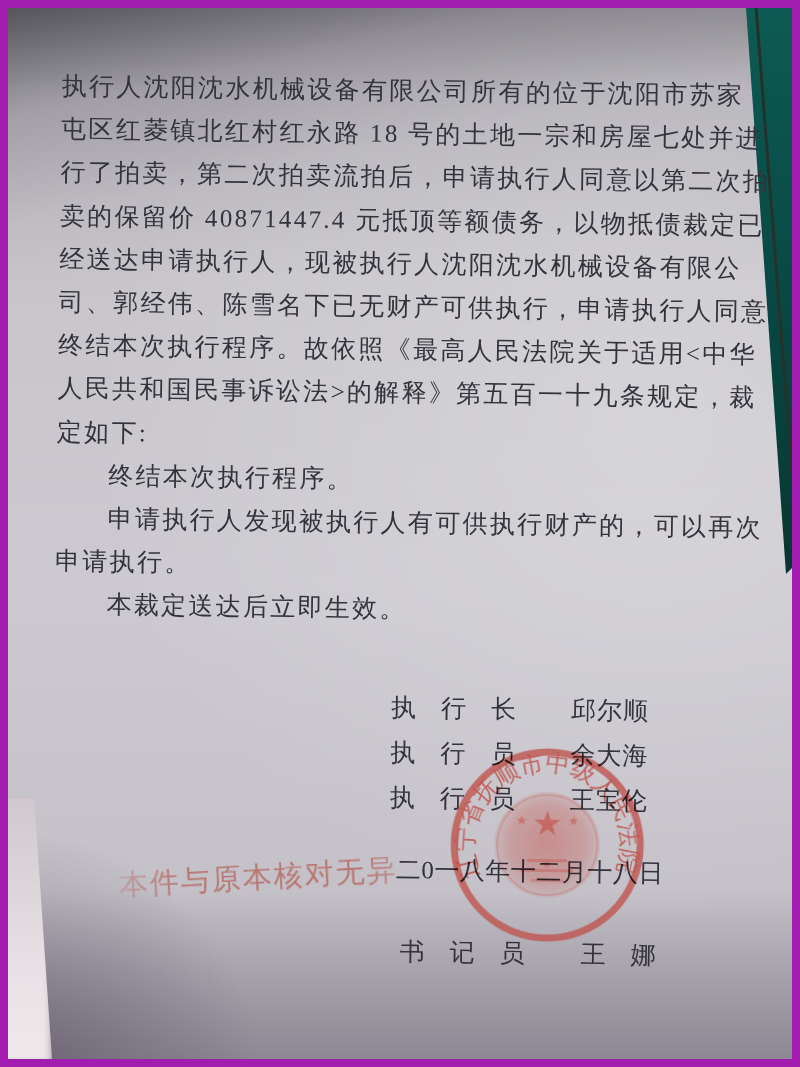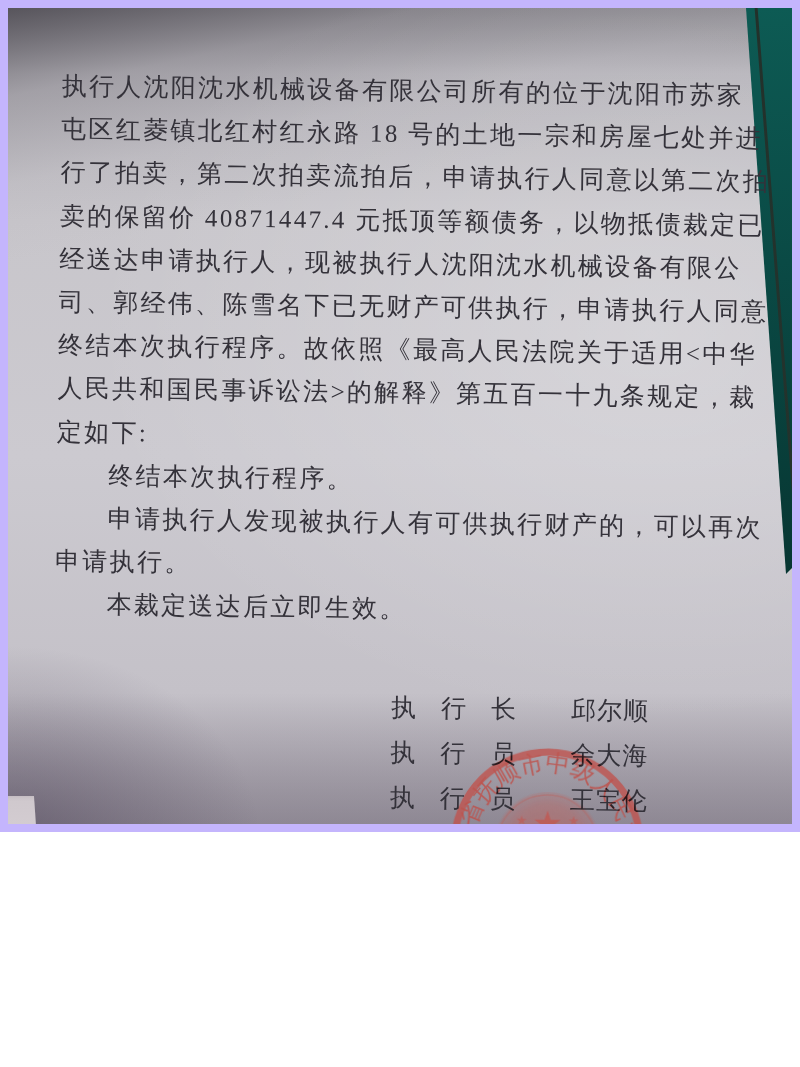--- a/index.html
+++ b/index.html
@@ -1,18 +1,18 @@
 <!DOCTYPE html>
 <html><head>
 <meta charset="utf-8">
 <style>
   html,body{margin:0;padding:0;background:#ffffff;}
   .stage{
-    position:relative;width:800px;height:832px;overflow:hidden;
-    background:#c4b5fd;
+    position:relative;width:800px;height:1067px;overflow:hidden;
+    background:#a21caf;
     font-family:"Liberation Serif","DejaVu Serif",serif;
   }
   
   .photo{
     position:absolute;left:8px;top:8px;right:8px;bottom:8px;overflow:hidden;
     background:
       radial-gradient(120% 80% at 82% 40%, rgba(255,255,255,0.22), rgba(255,255,255,0) 60%),
       linear-gradient(168deg, rgba(52,49,57,0.62) 0%, rgba(110,106,114,0.30) 9%, rgba(160,156,164,0.10) 18%, rgba(0,0,0,0) 26%),
       radial-gradient(46% 34% at 0% 102%, rgba(78,68,88,0.55), rgba(78,68,88,0) 70%),
       linear-gradient(0deg, rgba(98,90,106,0.38) 0%, rgba(98,90,106,0) 16%),

